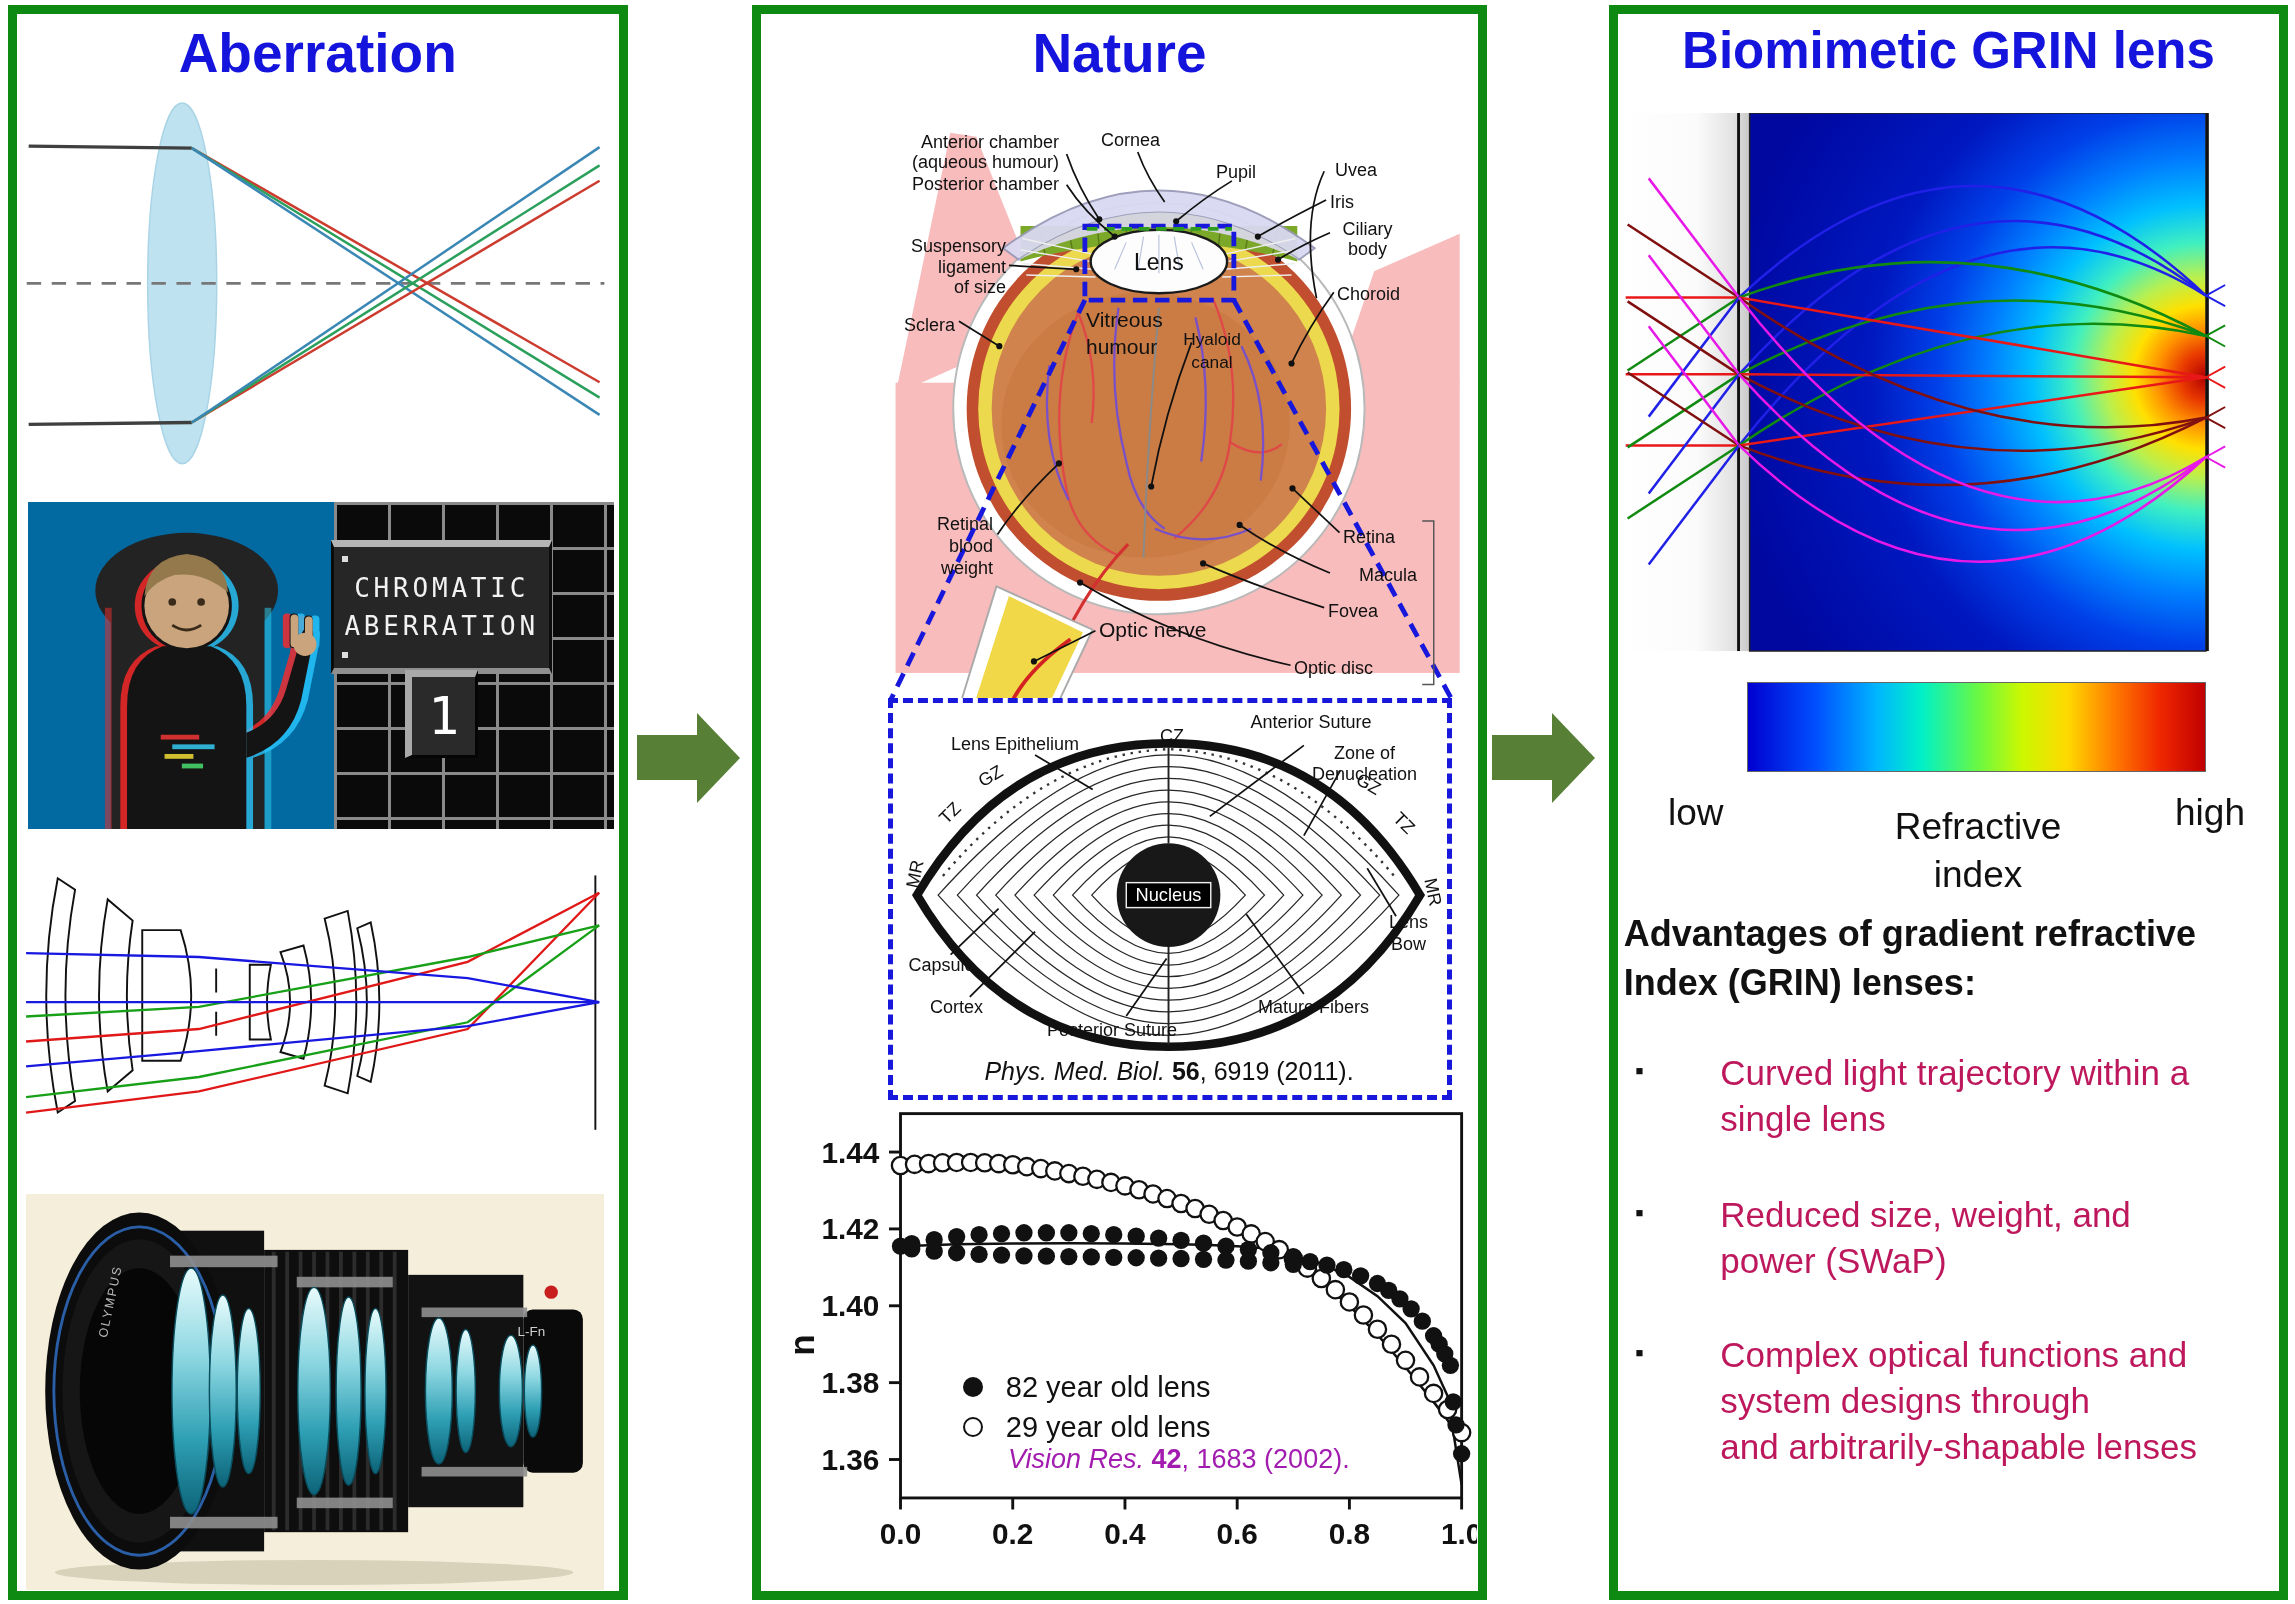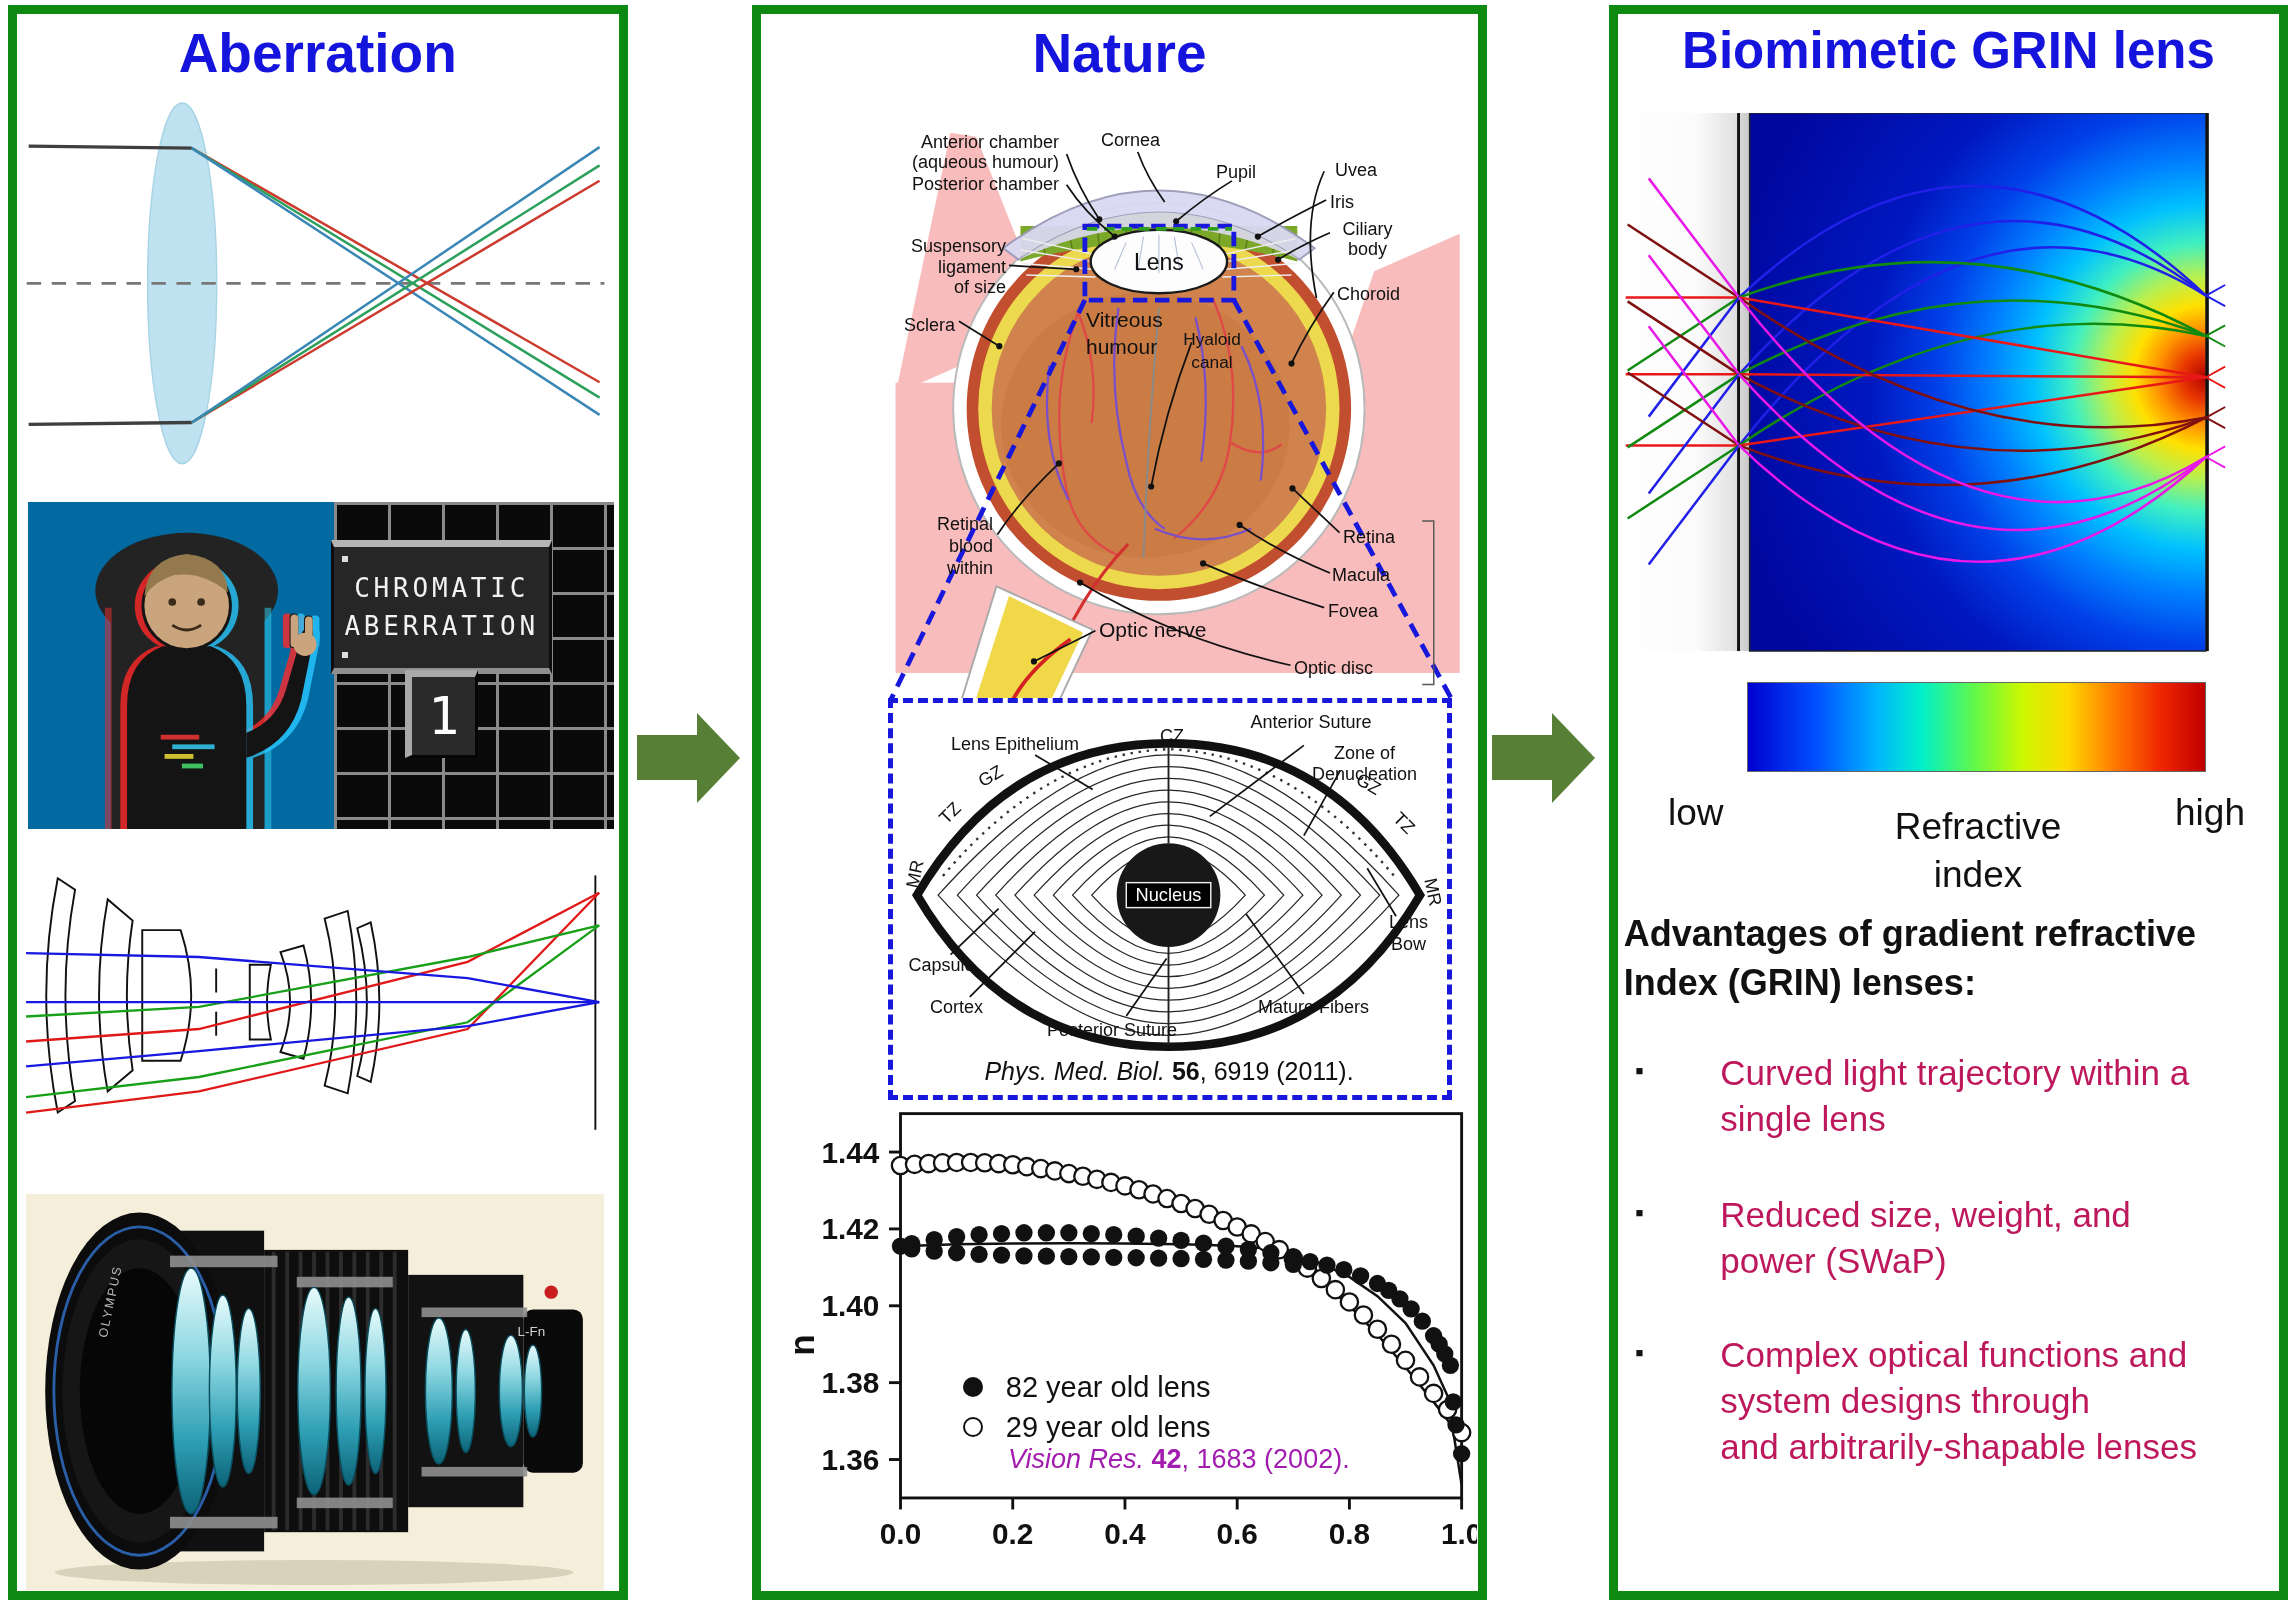--- a/index.html
+++ b/index.html
@@ -330,24 +330,24 @@
     <div class="lbl" style="left:569px;top:115px">Iris</div>
     <div class="lbl ct" style="left:573px;top:142px;width:67px">Ciliary</div>
     <div class="lbl ct" style="left:573px;top:162px;width:67px">body</div>
     <div class="lbl" style="left:576px;top:207px">Choroid</div>
     <div class="lbl" style="left:325px;top:233px;font-size:21px">Vitreous</div>
     <div class="lbl" style="left:325px;top:260px;font-size:21px">humour</div>
     <div class="lbl ct" style="left:403px;top:252px;width:96px;font-size:17.3px">Hyaloid</div>
     <div class="lbl ct" style="left:403px;top:275px;width:96px;font-size:17.3px">canal</div>
     <div class="lbl rt" style="left:117px;top:437px;width:115px">Retinal</div>
     <div class="lbl rt" style="left:117px;top:459px;width:115px">blood</div>
-    <div class="lbl rt" style="left:117px;top:481px;width:115px">within</div>
+    <div class="lbl rt" style="left:117px;top:481px;width:115px">weight</div>
     <div class="lbl" style="left:338px;top:543px;font-size:21px">Optic nerve</div>
     <div class="lbl" style="left:582px;top:450px">Retina</div>
-    <div class="lbl" style="left:571px;top:488px">Macula</div>
+    <div class="lbl" style="left:598px;top:488px">Macula</div>
     <div class="lbl" style="left:567px;top:524px">Fovea</div>
     <div class="lbl" style="left:533px;top:581px">Optic disc</div>
   </div>
 
   <div id="lensbox">
     <svg class="abs" style="left:0;top:0" width="552" height="390" viewBox="0 0 575 406">
       <path d="M25,200 Q118,42 287,42 Q456,42 549,200 Q456,358 287,358 Q118,358 25,200 Z" fill="#ffffff" stroke="#111" stroke-width="9"></path>
       <g id="fiber-group">
           <path d="M 47,200 Q 179,54 287,54 Q 395,54 527,200 Q 395,346 287,346 Q 179,346 47,200 Z" fill="none" stroke="#262626" stroke-width="1.3"></path>
           <path d="M 67,200 Q 188,66.19999999999999 287,66.19999999999999 Q 386,66.19999999999999 507,200 Q 386,333.8 287,333.8 Q 188,333.8 67,200 Z" fill="none" stroke="#262626" stroke-width="1.3"></path>

